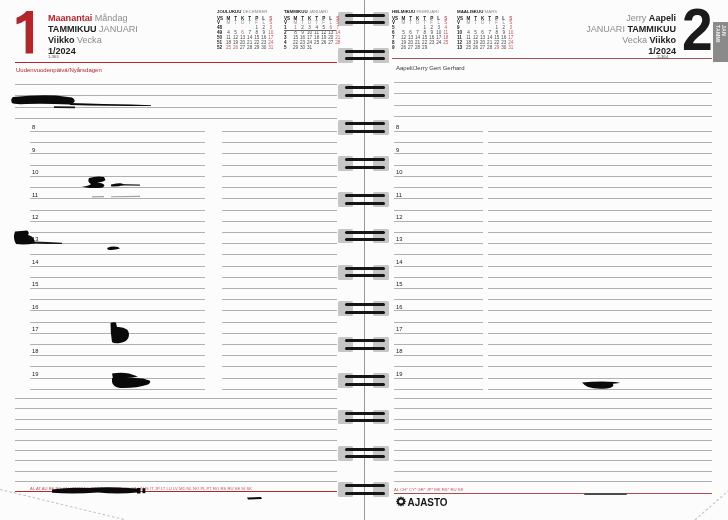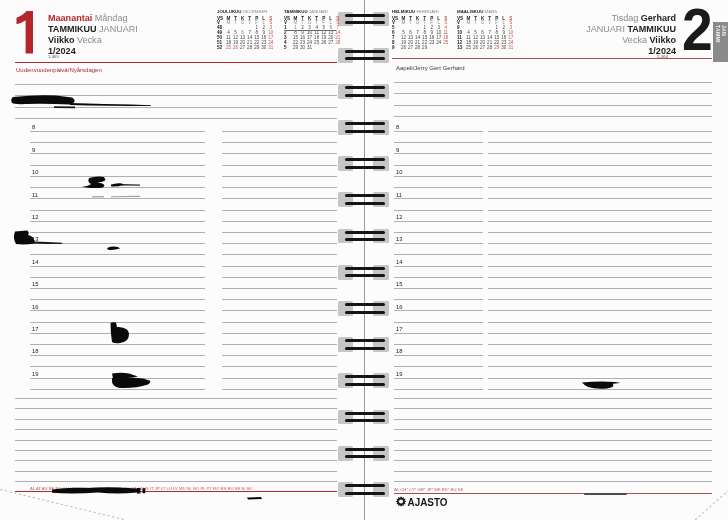--- a/index.html
+++ b/index.html
@@ -168,21 +168,21 @@
 <div class="calrow" style="left:0;top:5.6px;font-weight:bold;color:#222;"><span class="wk">VS</span><span class="">M</span><span class="">T</span><span class="">K</span><span class="">T</span><span class="">P</span><span class="">L</span><span class="cr">S</span></div>
 <div class="calrow" style="left:0;top:9.8px;color:#909090;"><span class="wk">V</span><span class="">M</span><span class="">T</span><span class="">O</span><span class="">T</span><span class="">F</span><span class="">L</span><span class="cr">S</span></div>
 <div class="calrow" style="left:0;top:14.7px;"><span class="wk">9</span><span class=""></span><span class=""></span><span class=""></span><span class=""></span><span class="">1</span><span class="">2</span><span class="cr">3</span></div>
 <div class="calrow" style="left:0;top:19.82px;"><span class="wk">10</span><span class="">4</span><span class="">5</span><span class="">6</span><span class="">7</span><span class="">8</span><span class="">9</span><span class="cr">10</span></div>
 <div class="calrow" style="left:0;top:24.939999999999998px;"><span class="wk">11</span><span class="">11</span><span class="">12</span><span class="">13</span><span class="">14</span><span class="">15</span><span class="">16</span><span class="cr">17</span></div>
 <div class="calrow" style="left:0;top:30.06px;"><span class="wk">12</span><span class="">18</span><span class="">19</span><span class="">20</span><span class="">21</span><span class="">22</span><span class="">23</span><span class="cr">24</span></div>
 <div class="calrow" style="left:0;top:35.18px;"><span class="wk">13</span><span class="">25</span><span class="">26</span><span class="">27</span><span class="">28</span><span class="cr">29</span><span class="">30</span><span class="cr">31</span></div>
 </div>
 
 <div class="ab" style="right:52px;top:12.5px;font-size:9.05px;line-height:11.2px;white-space:nowrap;text-align:right;">
-<div><span class="gy">Tisdag</span> <span class="b" style="color:#1f1f1f;">Gerhard</span></div>
+<div><span class="gy">Jerry</span> <span class="b" style="color:#1f1f1f;">Aapeli</span></div>
 <div><span class="gy">JANUARI</span> <span class="b" style="color:#1f1f1f;">TAMMIKUU</span></div>
 <div><span class="gy">Vecka</span> <span class="b" style="color:#1f1f1f;">Viikko</span></div>
 <div><span class="b" style="color:#1f1f1f;">1/2024</span></div>
 </div>
 
 <div class="ab" style="right:60px;top:54px;font-size:4.2px;color:#555;">2-364</div>
 
 <div class="ab" style="left:682px;top:0.4px;font-size:60px;line-height:60px;font-weight:bold;color:#1a1a1a;transform:scaleX(0.92);transform-origin:left top;">2</div>
 
 <div class="ab" style="left:713px;top:22px;width:15px;height:40px;background:#8a8a8a;">

